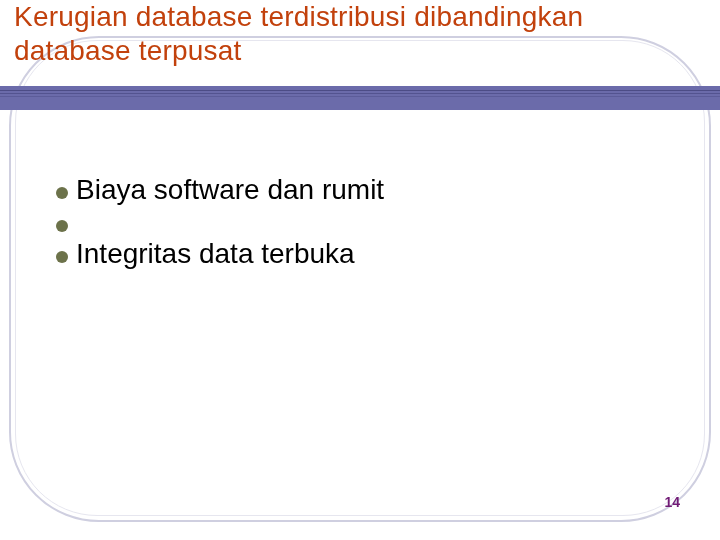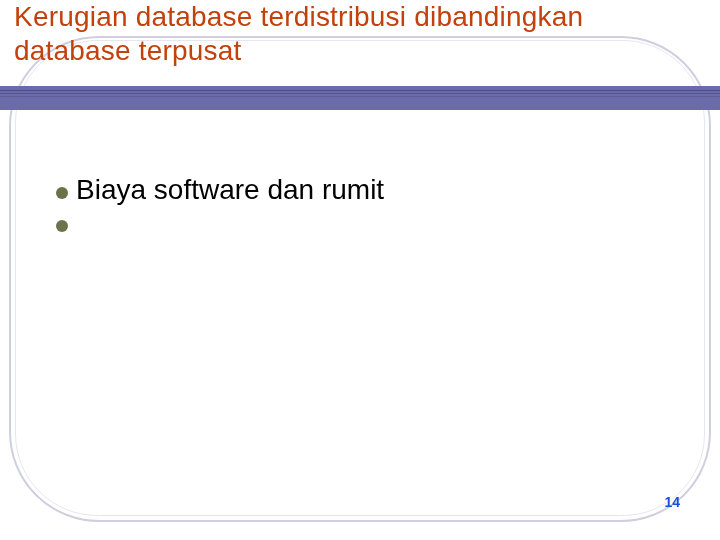--- a/index.html
+++ b/index.html
@@ -11,21 +11,21 @@
   .bar .line { position: absolute; left: 0; right: 0; height: 1px; }
   .bar .l1 { top: 4px; background: #4c4c85; }
   .bar .l2 { top: 7px; background: #53538f; }
   .bar .l3 { top: 10px; background: #5c5c99; }
   .frame-outer { position: absolute; left: 9px; top: 36px; right: 9px; bottom: 18px; border: 2.5px solid #cfcfe0; border-radius: 90px; background: transparent; }
   .frame-inner { position: absolute; left: 15px; top: 40px; right: 15px; bottom: 24px; border: 1px solid #e6e6ef; border-radius: 82px; background: transparent; }
   .content { position: absolute; left: 56px; top: 152px; right: 60px; margin-top: 20px; }
   .item { display: flex; align-items: baseline; margin-bottom: 4px; }
   .bullet { width: 12px; height: 12px; border-radius: 50%; background: #6c724a; margin-right: 8px; margin-top: 9px; flex: none; }
   .item-text { font-size: 28px; color: #000; line-height: 1.25; }
-  .pagenum { position: absolute; right: 40px; bottom: 30px; font-size: 14px; font-weight: bold; color: #1d4ed8; }
+  .pagenum { position: absolute; right: 40px; bottom: 30px; font-size: 14px; font-weight: bold; color: #701a75; }
 </style>
 </head>
 <body>
 
 <div class="slide">
   <div class="frame-outer"></div>
   <div class="frame-inner"></div>
 
   <div class="bar">
     <div class="line l1"></div>
@@ -38,16 +38,20 @@
   </div>
 
   <div class="content">
     <div class="item">
       <span class="bullet"></span>
       <span class="item-text">Biaya software dan rumit</span>
     </div>
     <div class="item">
       <span class="bullet"></span>
     </div>
+    <div class="item">
+      <span class="bullet"></span>
+      <span class="item-text">Integritas data terbuka</span>
+    </div>
   </div>
 
   <div class="pagenum">14</div>
 </div>
 
 </body></html>

